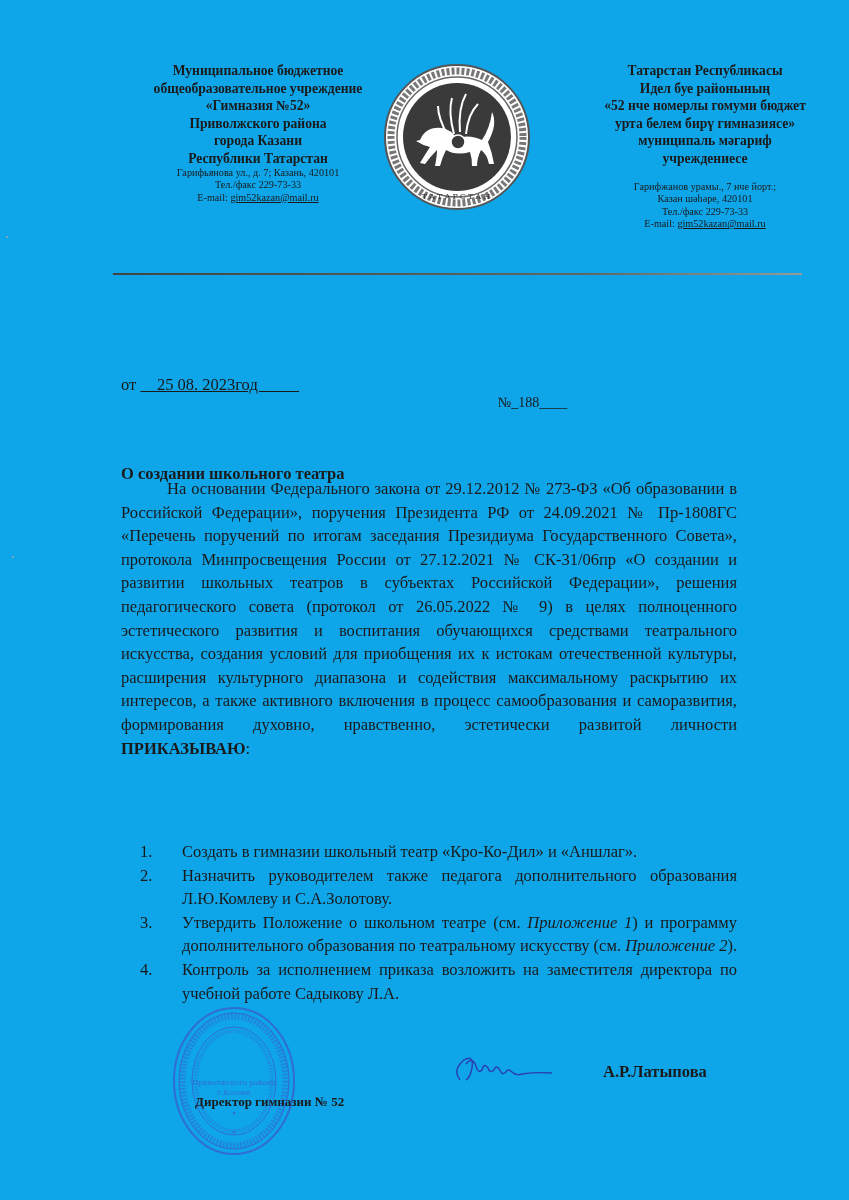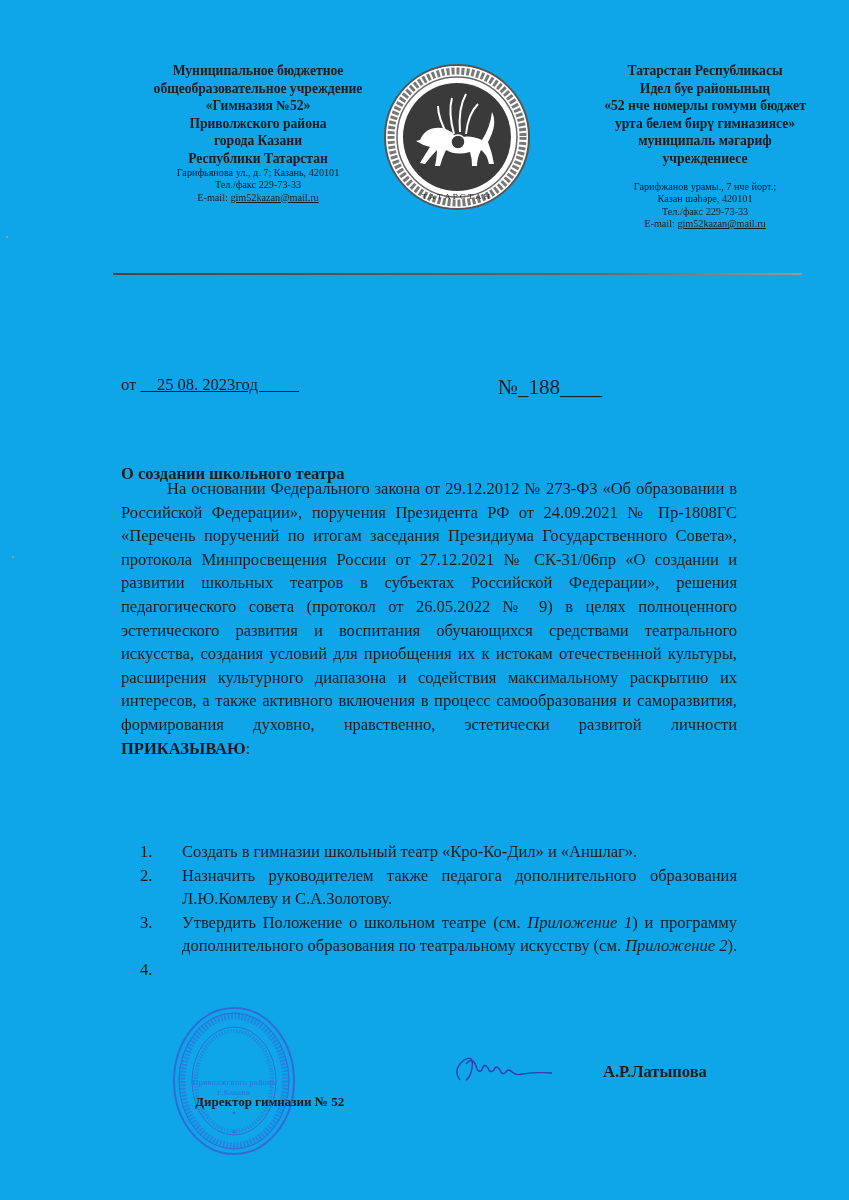--- a/index.html
+++ b/index.html
@@ -17,21 +17,21 @@
   .emblem { position: absolute; left: 382px; top: 62px; width: 150px; height: 150px; }
 
   .hr-rule { position: absolute; left: 113px; top: 273px; width: 689px; height: 1.5px;
              background: linear-gradient(to right, #444, #666 70%, #999); }
 
   .title { position: absolute; left: 0; width: 849px; top: 323px; text-align: center;
            font-weight: bold; font-size: 16.5px; letter-spacing: 0.2px; }
 
   .date-row { position: absolute; left: 121px; top: 375px; font-size: 16.5px; }
   .date-row .uline { text-decoration: underline; white-space: pre; }
-  .num-row { position: absolute; left: 498px; top: 375px; font-size: 21px; white-space: pre; }
+  .num-row { position: absolute; left: 498px; top: 395px; font-size: 14px; white-space: pre; }
 
   .subject { position: absolute; left: 121px; top: 444px; font-weight: bold; font-size: 16.5px; margin-top: 20px; }
 
   .body-text { position: absolute; left: 121px; top: 477px; width: 616px; font-size: 16.5px;
                line-height: 23.6px; text-align: justify; text-indent: 46px; }
   .body-text b { font-weight: bold; }
 
   .order-list { position: absolute; left: 140px; top: 840px; width: 597px; margin: 0; padding: 0;
                 list-style: none; font-size: 16.5px; line-height: 23.6px; }
   .order-list li { position: relative; padding-left: 42px; text-align: justify; }
@@ -112,20 +112,21 @@
     <li>
       <span class="num">2.</span>
       <span>Назначить руководителем также педагога дополнительного образования Л.Ю.Комлеву и С.А.Золотову.</span>
     </li>
     <li>
       <span class="num">3.</span>
       <span>Утвердить Положение о школьном театре (см. </span><i>Приложение 1</i><span>) и программу дополнительного образования по театральному искусству (см. </span><i>Приложение 2</i><span>).</span>
     </li>
     <li>
       <span class="num">4.</span>
+      <span>Контроль за исполнением приказа возложить на заместителя директора по учебной работе Садыкову Л.А.</span>
     </li>
   </ol>
 
   <div class="stamp">
     <svg width="125" height="152" viewBox="0 0 125 152">
       <ellipse cx="62" cy="76" rx="60" ry="73" fill="none" stroke="#3a5fcf" stroke-width="2"></ellipse>
       <ellipse cx="62" cy="76" rx="55" ry="68" fill="none" stroke="#3a5fcf" stroke-width="1"></ellipse>
       <ellipse cx="62" cy="76" rx="52" ry="65" fill="none" stroke="#3a5fcf" stroke-width="7" stroke-dasharray="2 1.5" opacity="0.55"></ellipse>
       <ellipse cx="62" cy="76" rx="42" ry="54" fill="none" stroke="#3a5fcf" stroke-width="1"></ellipse>
       <ellipse cx="62" cy="76" rx="38" ry="50" fill="none" stroke="#3a5fcf" stroke-width="4" stroke-dasharray="1.5 1.5" opacity="0.45"></ellipse>

